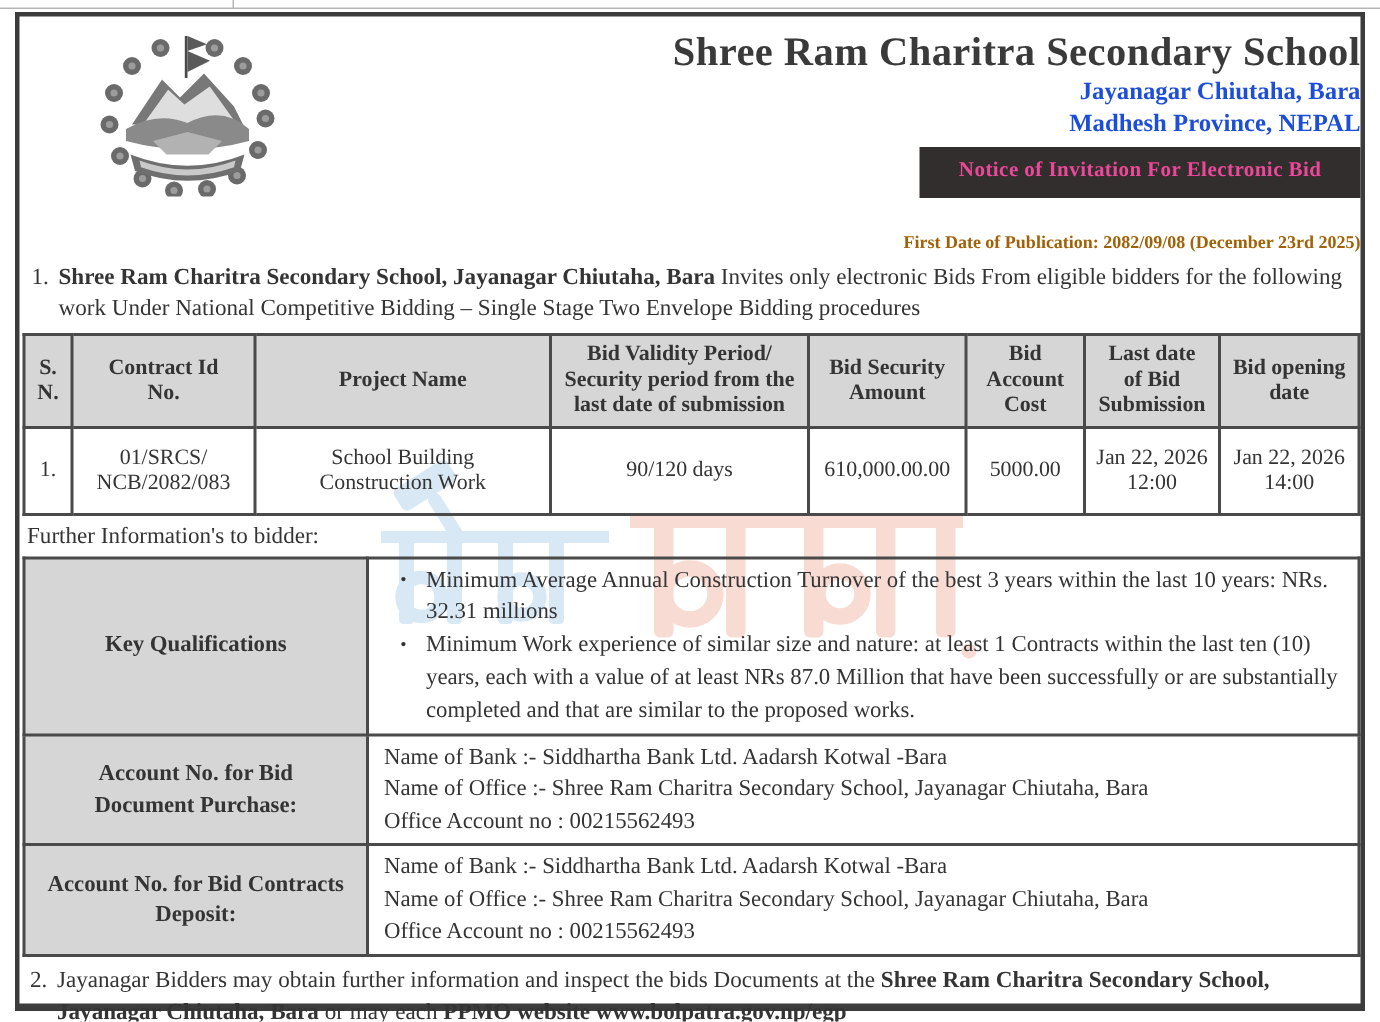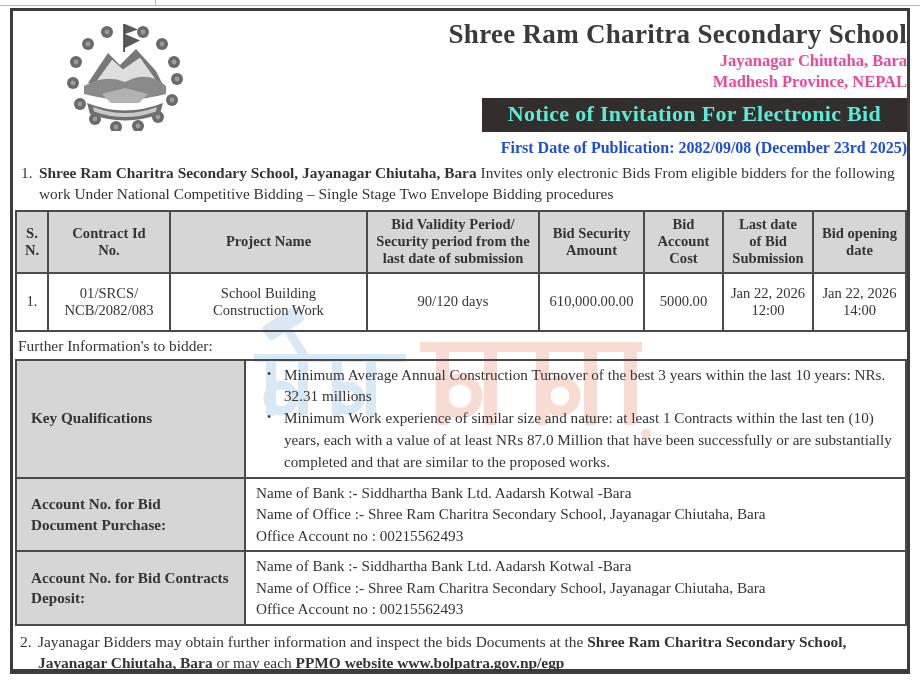--- a/index.html
+++ b/index.html
@@ -15,48 +15,48 @@
   .watermark { position:absolute; left:248px; top:296px; width:420px; height:150px; opacity:.55; }
 
   .frame {
     position:absolute; left:10px; top:8px; width:900px; height:666px;
     border:3px solid #3c3c3c; border-bottom-width:5px; background:transparent;
   }
 
   .header { position:relative; text-align:right; padding-top:7px; }
   .logo { position:absolute; left:46px; top:8px; width:132px; height:112px; }
   .school-name { font-size:27px; font-weight:bold; color:#3a3a3a; line-height:32px; letter-spacing:.3px; }
-  .addr { font-size:16.5px; font-weight:bold; color:#ec4899; line-height:21px; }
+  .addr { font-size:16.5px; font-weight:bold; color:#1d4ed8; line-height:21px; }
   .banner {
-    display:inline-block; background:#332e2e; color:#5eead4;
-    font-size:22px; font-weight:bold; line-height:26px;
+    display:inline-block; background:#332e2e; color:#ec4899;
+    font-size:14px; font-weight:bold; line-height:26px;
     padding:3px 26px 5px; margin-top:6px; letter-spacing:.3px;
   }
-  .pub-line { font-size:16px; font-weight:bold; color:#1d4ed8; margin-top:7px; }
+  .pub-line { font-size:12px; font-weight:bold; color:#a16207; margin-top:22px; }
 
   .numbered { display:flex; font-size:15.4px; line-height:1.38; color:#343434; }
   .numbered .num { flex:0 0 26px; padding-left:8px; }
   .numbered .txt { flex:1; padding-right:6px; }
   .intro { margin-top:5px; }
 
   table { border-collapse:collapse; table-layout:fixed; margin:0 0 0 2px; width:890px; }
   .bid-table { margin-top:5px; font-size:14.6px; }
   .bid-table th, .bid-table td {
     border:2px solid #4a4a4a; text-align:center; vertical-align:middle;
     white-space:pre-line; padding:3px 2px; color:#343434;
   }
   .bid-table th { background:#d6d6d6; font-weight:bold; height:62px; }
   .bid-table td { height:58px; background:transparent; }
 
   .further-label { font-size:15.4px; color:#343434; padding:5px 0 4px 5px; }
 
   .info-table { font-size:15.2px; }
   .info-table td { border:2px solid #4a4a4a; vertical-align:middle; color:#343434; }
   .info-table .lbl {
-    background:#d6d6d6; font-weight:bold; padding:4px 14px; line-height:1.35;
+    background:#d6d6d6; font-weight:bold; text-align:center; padding:4px 14px; line-height:1.35;
   }
   .info-table .cnt { padding:3px 8px 4px 8px; background:transparent; }
   .bullet { display:flex; line-height:1.44; }
   .bullet .dot { flex:0 0 30px; text-align:center; font-size:12px; padding-top:2px; }
   .bullet .btext { flex:1; padding-right:4px; }
   .bank-line { line-height:21.5px; padding-left:2px; }
 
   .notes { margin-top:3px; }
   .notes .numbered { margin-top:5px; }
   .notes .num { flex:0 0 25px; padding-left:7px; }

